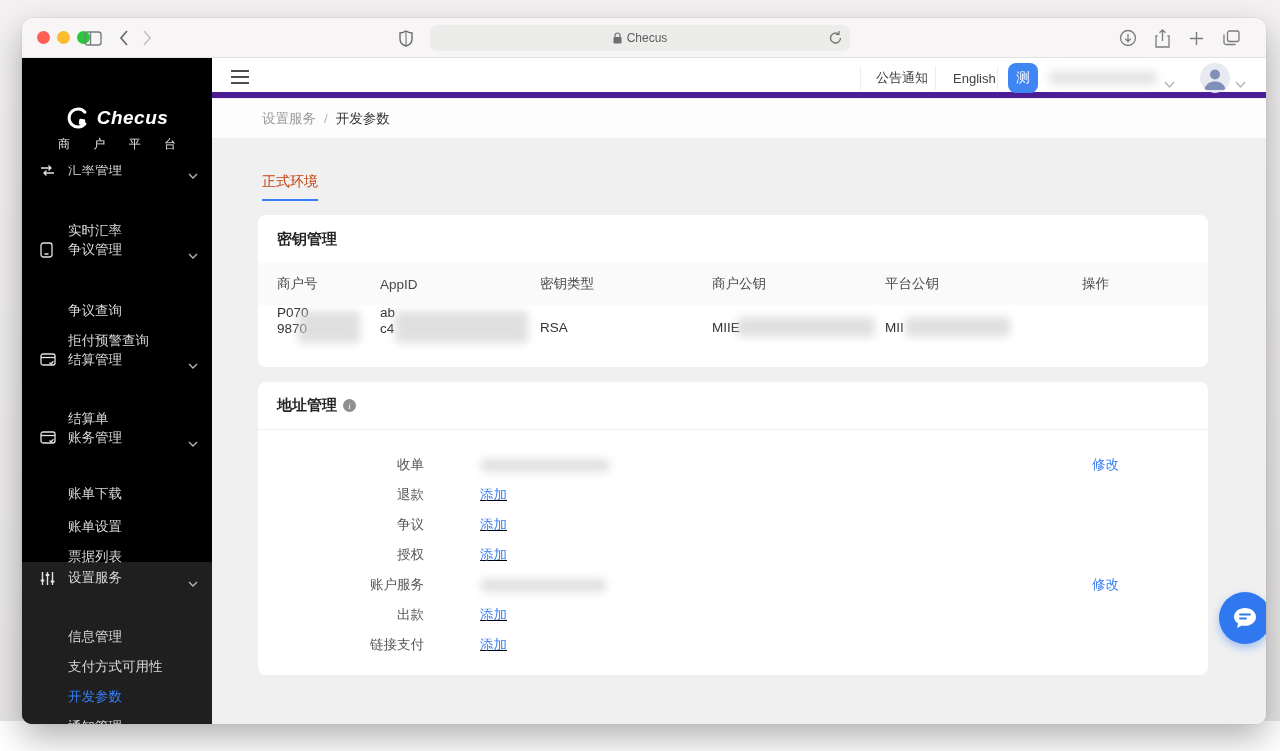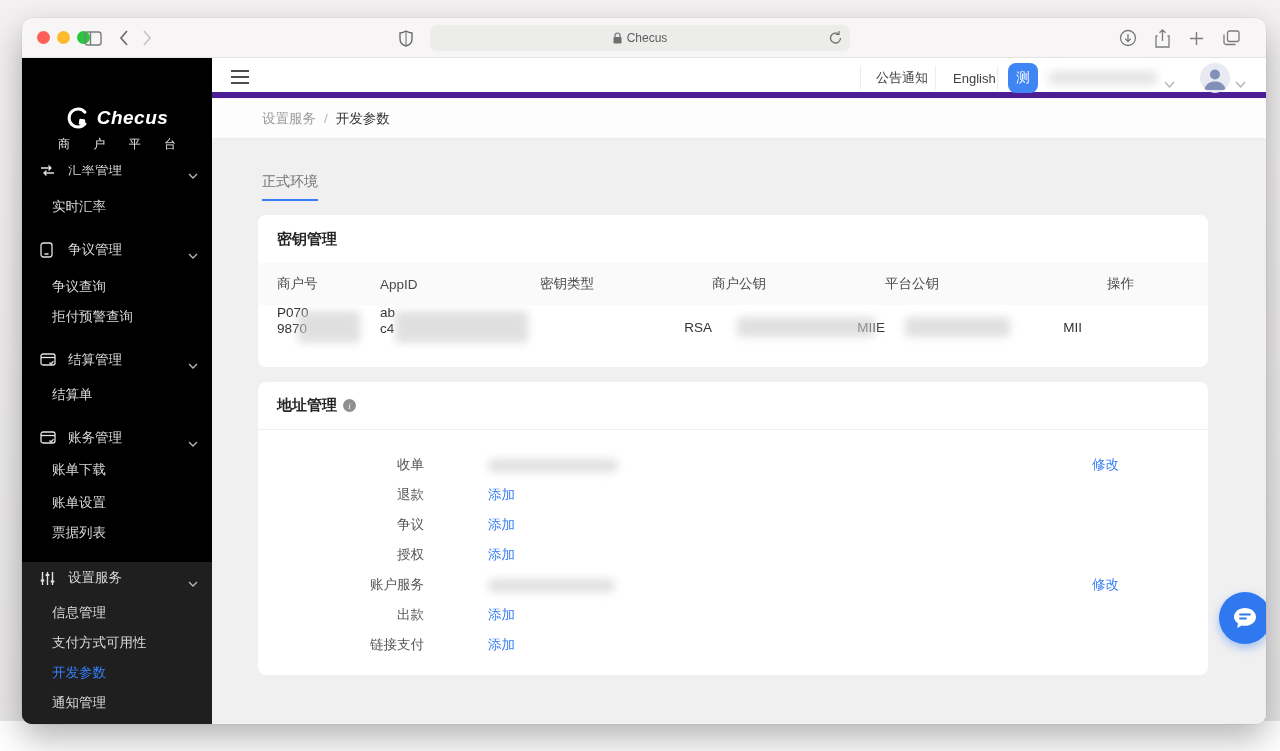--- a/index.html
+++ b/index.html
@@ -23,21 +23,21 @@
     background:#ececeb; border-radius:7px; display:flex; align-items:center;
     justify-content:center; gap:5px; color:#5d5d5d; font-size:12px; }
   .addr-reload { position:absolute; right:8px; top:5px; color:#6f6f6f; }
 
   
   .app { display:flex; height:666px; }
   .sidebar { position:relative; width:190px; height:666px; background:#000; flex:0 0 190px; }
   .s-groupbg { position:absolute; left:0; top:504px; width:190px; height:162px; background:#1f1f1f; }
   .s-row { position:absolute; left:0; width:190px; height:28px; display:flex; align-items:center;
     padding-left:18px; color:#d9d9d9; font-size:13.5px; cursor:pointer; }
-  .s-row.sub { padding-left:30px; }
+  .s-row.sub { padding-left:46px;margin-top:24px; }
   .s-row.active { color:#377ef6; }
   .s-ic { width:16px; height:16px; margin-right:12px; display:flex; align-items:center; color:#e3e3e3; }
   .s-chev { position:absolute; right:14px; top:11px; color:#b9b9b9; }
   .logo-block { position:absolute; left:0; top:0; width:190px; height:107px; background:#000; z-index:3;
     display:flex; flex-direction:column; align-items:center; justify-content:flex-end; padding-bottom:12px; }
   .logo-line { display:flex; align-items:center; gap:7px; color:#fff; }
   .logo-name { font-size:19px; font-weight:700; font-style:italic; letter-spacing:.5px; }
   .logo-sub { margin-top:6px; color:#e8e8e8; font-size:12px; letter-spacing:10px; text-indent:10px; }
 
   .main { position:relative; flex:1; background:#f0f0f0; }
@@ -57,52 +57,52 @@
     background:#e9e9f2; overflow:hidden; display:flex; align-items:center; justify-content:center; cursor:pointer; }
 
   .bc-bar { position:absolute; left:0; top:41px; width:1054px; height:40px; background:#fdfdfd;
     border-bottom:1px solid #ececec; display:flex; align-items:center; padding-left:50px;
     font-size:13.5px; }
   .bc-sec { color:#9a9a9a; cursor:pointer; }
   .bc-sep { color:#b5b5b5; margin:0 8px; }
   .bc-cur { color:#333; font-weight:500; }
 
   .content { position:absolute; left:0; top:81px; width:1054px; height:585px; background:#f0f0f0; }
-  .tab { position:absolute; left:50px; top:34px; color:#737373; font-size:14px;
+  .tab { position:absolute; left:50px; top:34px; color:#c2410c; font-size:14px;
     padding-bottom:8px; border-bottom:2px solid #377ef6; cursor:pointer; }
 
   .card { position:absolute; left:46px; width:950px; background:#fff; border-radius:8px; }
   .card.key { top:76px; height:152px; }
   .card.addr { top:243px; height:293px; }
   .card-title-row { height:48px; display:flex; align-items:center; padding-left:19px; gap:6px; }
   .card-title { font-size:15px; font-weight:600; color:#262626; }
   .info-ic { width:13px; height:13px; border-radius:50%; background:#8f8f8f; color:#fff;
     font-size:9px; display:flex; align-items:center; justify-content:center; font-style:italic;
     font-family:"Liberation Serif",serif; }
 
   .tbl-head { position:absolute; left:0; top:48px; width:950px; height:42px; background:#fafafa;
     display:flex; align-items:center; padding-left:19px; font-size:13.5px; color:#4a4a4a; }
   .tbl-row { position:absolute; left:0; top:90px; width:950px; height:44px; display:flex;
     align-items:center; padding-left:19px; font-size:13.5px; color:#333; }
-  .c1{width:103px;} .c2{width:160px;} .c3{width:172px;} .c4{width:173px;} .c5{width:197px;} .c6{flex:1;margin-left:25px;}
+  .c1{width:103px;} .c2{width:160px;} .c3{width:172px;} .c4{width:173px;} .c5{width:197px;} .c6{flex:1;}
   .cell { position:relative; height:44px; display:flex; flex-direction:column; }
   .cell .ln { line-height:16px; }
-  .cell.single { justify-content:center;align-items:flex-end; }
+  .cell.single { justify-content:center; }
   .redact { background:#cdcdcd; border-radius:4px; filter:blur(4px); opacity:.62; }
   .rd-c1 { position:absolute; left:21px; top:6px; width:62px; height:32px; }
   .rd-c2 { position:absolute; left:15px; top:6px; width:133px; height:32px; }
   .rd-c4 { position:absolute; left:25px; top:12px; width:138px; height:20px; }
   .rd-c5 { position:absolute; left:20px; top:12px; width:105px; height:20px; }
   .link { color:#377ef6; cursor:pointer; font-size:13.5px; }
 
   .addr-title-row { border-bottom:1px solid #f0f0f0; }
   .a-rows { position:absolute; left:0; top:68px; width:950px; }
   .a-row { position:relative; height:30px; display:flex; align-items:center; padding-left:20px;gap:28px; }
   .a-label { width:146px; text-align:right; color:#565656; font-size:13.5px; }
-  .a-val { margin-left:36px; display:flex; align-items:center; }
+  .a-val { margin-left:28px; display:flex; align-items:center;text-decoration:underline; }
   .rd-addr { width:130px; height:13px; border-radius:6px; }
   .rd-addr2 { width:127px; height:13px; border-radius:6px; }
   .a-action { position:absolute; left:834px; }
 
   .chat-fab { position:absolute; left:1197px; top:574px; width:52px; height:52px; border-radius:50%;
     background:#2f78f0; display:flex; align-items:center; justify-content:center; cursor:pointer;
     box-shadow:0 4px 10px rgba(47,120,240,.4); z-index:40; }
 </style>
 </head>
 <body>

